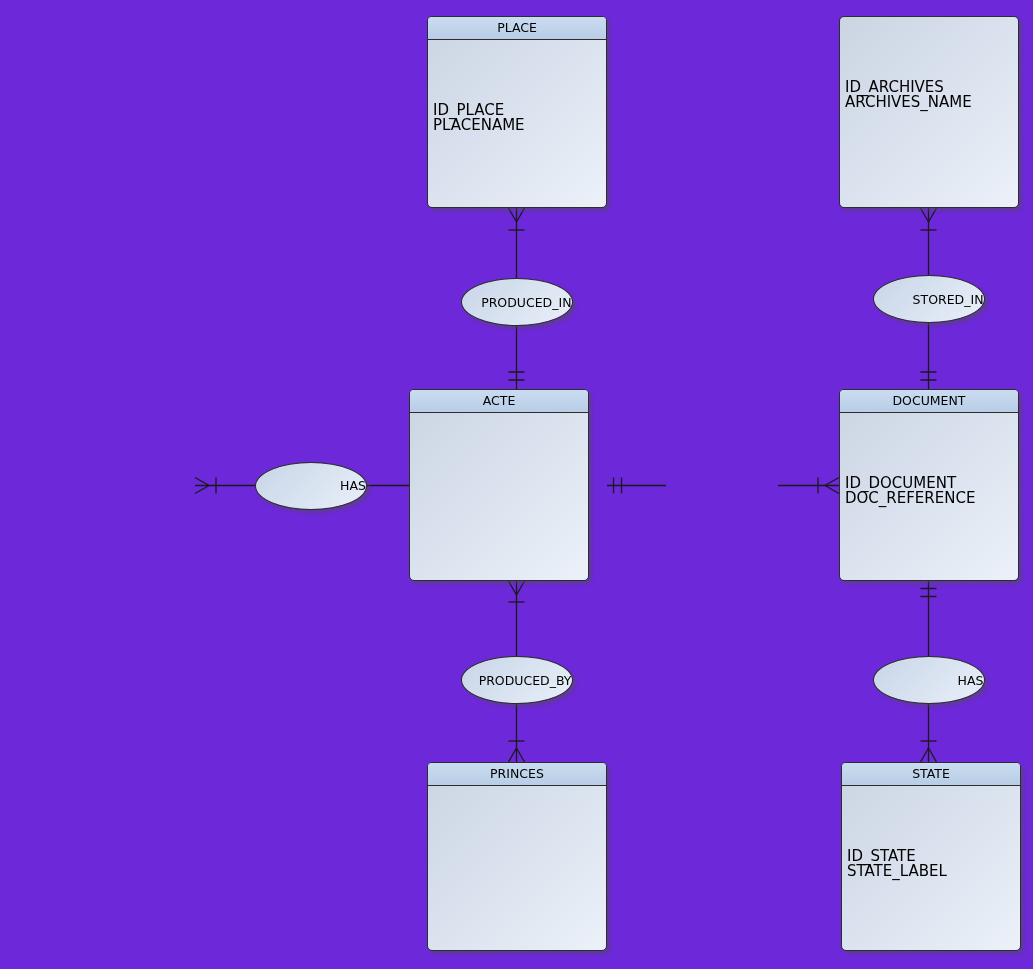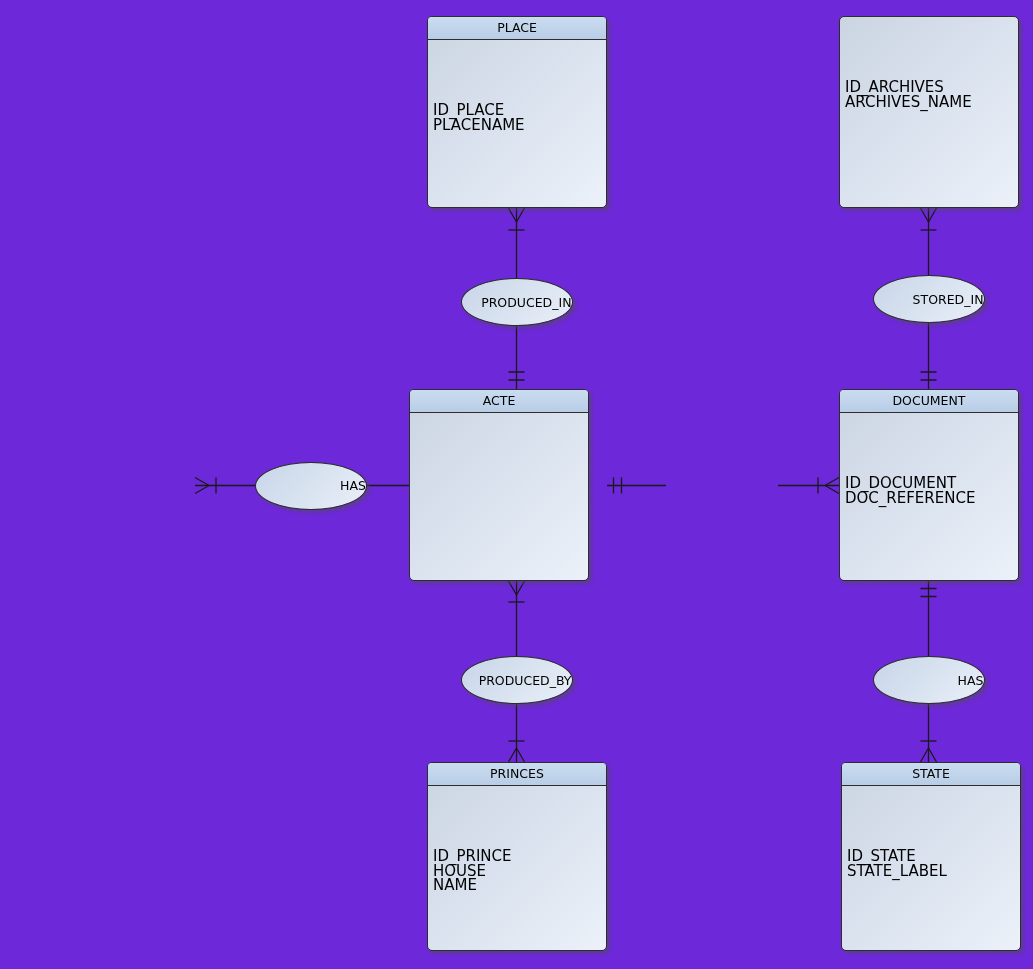--- a/index.html
+++ b/index.html
@@ -105,25 +105,20 @@
   <div class="entity" style="left:839px;top:389px;height:192px">
     <div class="entity-header">DOCUMENT</div>
     <div class="entity-attrs">
       <div class="attr">ID_DOCUMENT</div>
       <div class="attr">DOC_REFERENCE</div>
     </div>
   </div>
 
   <div class="entity" style="left:427px;top:762px;height:189px">
     <div class="entity-header">PRINCES</div>
-    <div class="entity-attrs">
-      <div class="attr">ID_PRINCE</div>
-      <div class="attr">HOUSE</div>
-      <div class="attr">NAME</div>
-    </div>
   </div>
 
   <div class="entity" style="left:841px;top:762px;height:189px">
     <div class="entity-header">STATE</div>
     <div class="entity-attrs">
       <div class="attr">ID_STATE</div>
       <div class="attr">STATE_LABEL</div>
     </div>
   </div>
 

